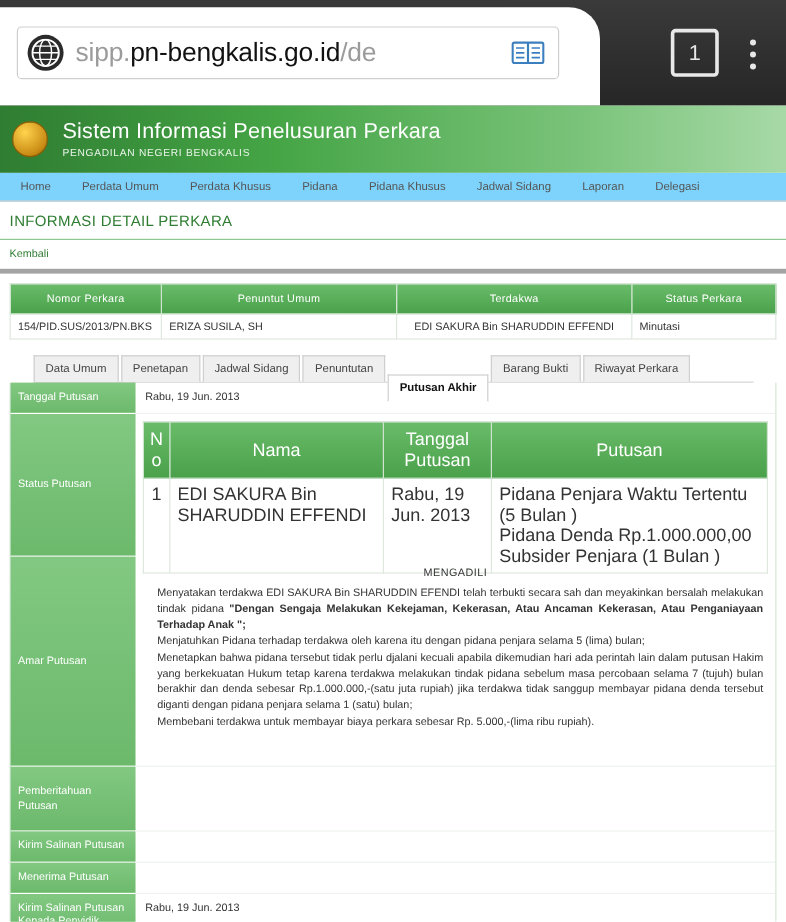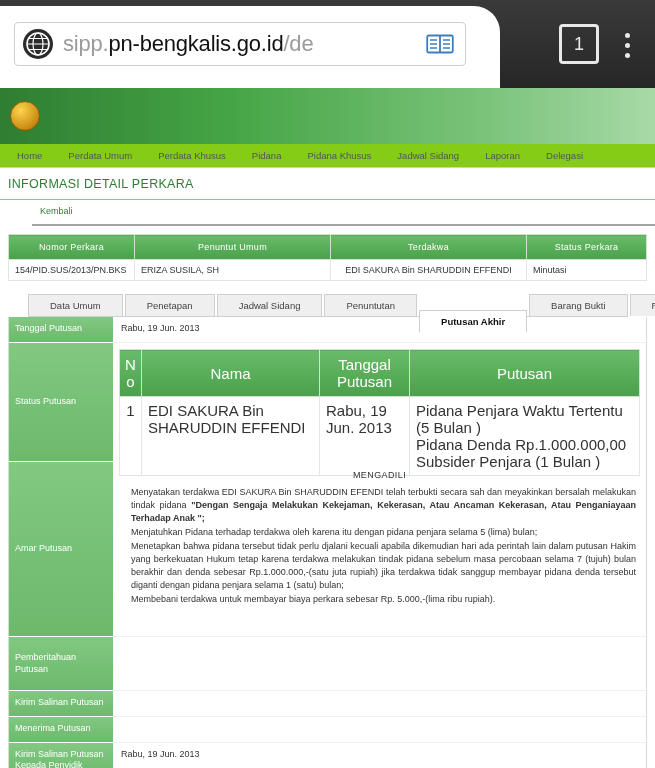--- a/index.html
+++ b/index.html
@@ -115,21 +115,21 @@
   .site-sub {
     color: #e9f5e9;
     font-size: 8.5px;
     letter-spacing: .6px;
     margin-top: 3px;
   }
 
   
   .nav-bar {
     height: 24px;
-    background: #84cc16;
+    background: #7dd3fc;
     border-bottom: 1px solid #cfcfcf;
     display: flex;
     align-items: center;
     padding-left: 4px;
     font-size: 9.5px;
     color: #555;
   }
   .nav-item { padding: 0 13px; white-space: nowrap; }
 
   
@@ -137,22 +137,21 @@
     color: #2f7d32;
     font-size: 12.5px;
     padding: 9px 8px 8px 8px;
     border-bottom: 1px solid #8fc68f;
     letter-spacing: .3px;
   }
   .back-link {
     color: #2f7d32;
     font-size: 9px;
     padding: 6px 8px 8px 8px;
-    border-bottom: 2px solid #a3a3a3;
-    margin-left: 32px;
+    border-bottom: 4px solid #a3a3a3;
   }
 
   
   .sum-table {
     width: 639px;
     margin: 8px auto 0 auto;
     border-collapse: collapse;
     font-size: 9px;
   }
   .sum-table th {
@@ -175,21 +174,21 @@
   
   .tabs {
     margin: 12px 0 0 28px;
     display: flex;
     align-items: flex-end;
     font-size: 9.5px;
     border-bottom: 1px solid #cfcfcf;
     width: 600px;
   }
   .tab {
-    padding: 5px 21px;
+    padding: 5px 9px;
     margin-right: 2px;
     background: #efefef;
     border: 1px solid #cfcfcf;
     border-bottom: none;
     color: #444;
     white-space: nowrap;
     text-align: right;
   }
   .tab.active {
     background: #ffffff;
@@ -311,20 +310,24 @@
 
   <div class="menu-dots">
     <span></span>
     <span></span>
     <span></span>
   </div>
 </div>
 
 <div class="site-header">
   <div class="site-logo"></div>
+  <div class="site-titles">
+    <div class="site-title">Sistem Informasi Penelusuran Perkara</div>
+    <div class="site-sub">PENGADILAN NEGERI BENGKALIS</div>
+  </div>
 </div>
 
 <div class="nav-bar">
   <div class="nav-item">Home</div>
   <div class="nav-item">Perdata Umum</div>
   <div class="nav-item">Perdata Khusus</div>
   <div class="nav-item">Pidana</div>
   <div class="nav-item">Pidana Khusus</div>
   <div class="nav-item">Jadwal Sidang</div>
   <div class="nav-item">Laporan</div>

